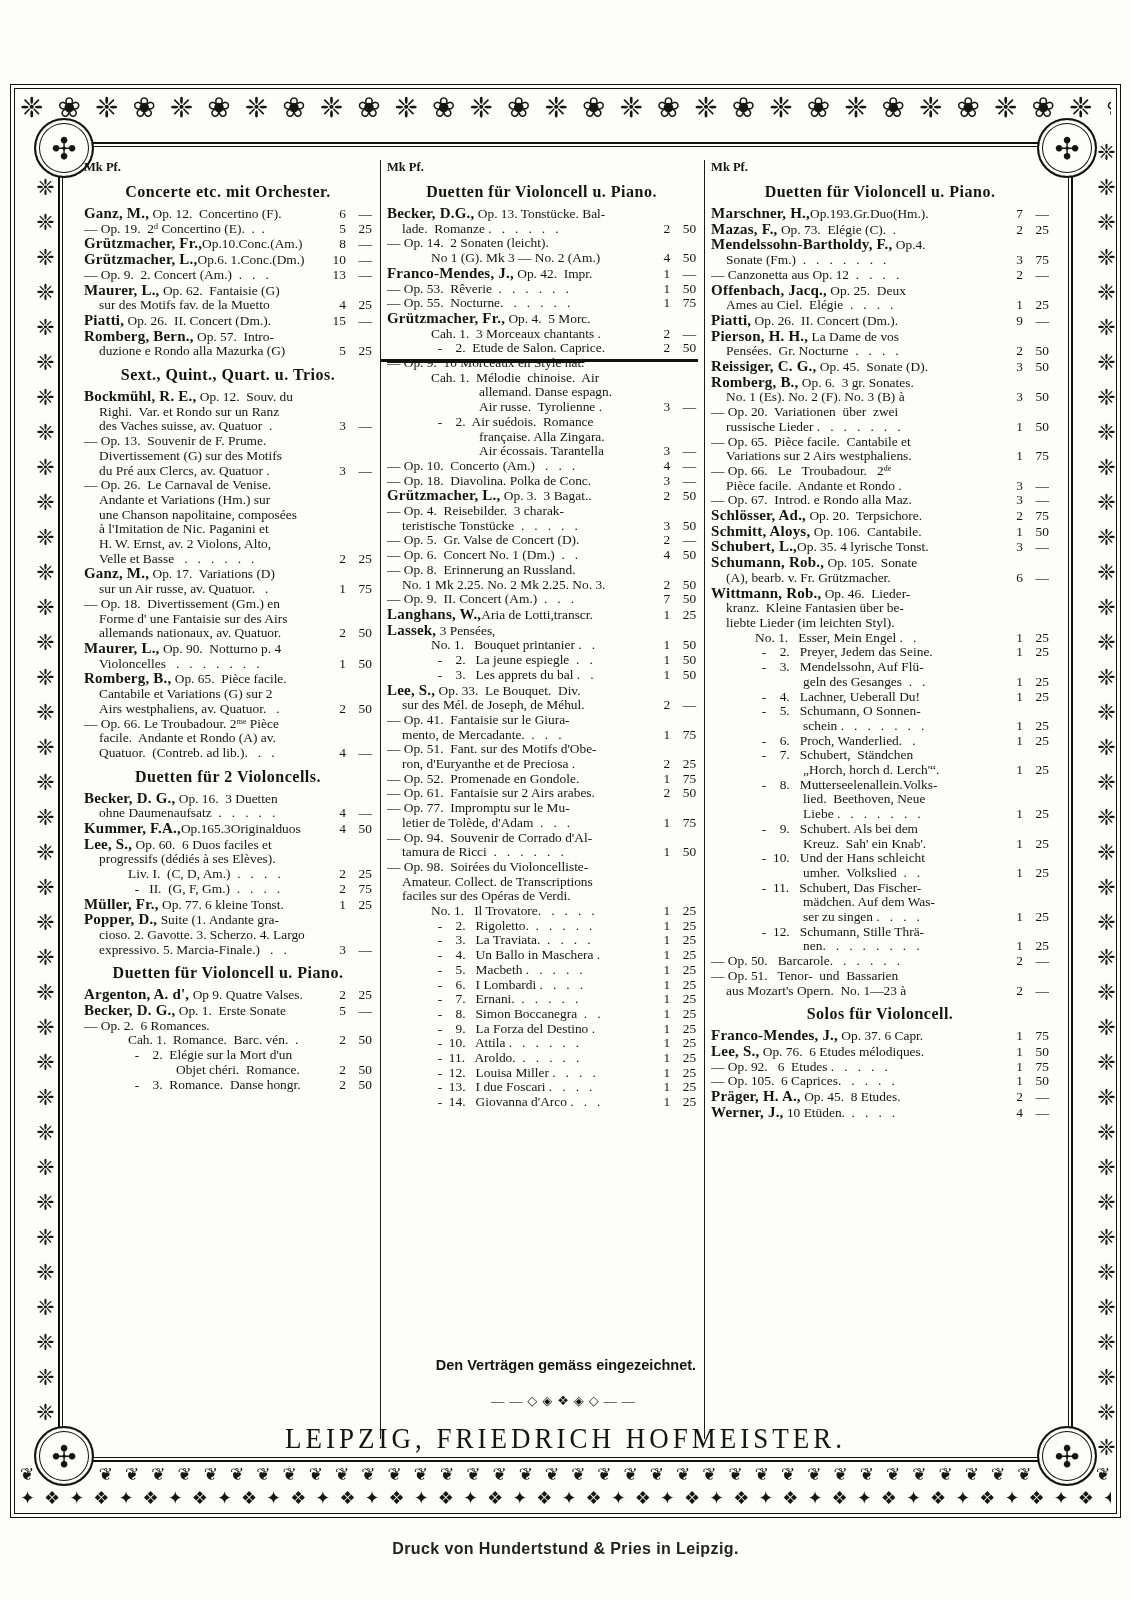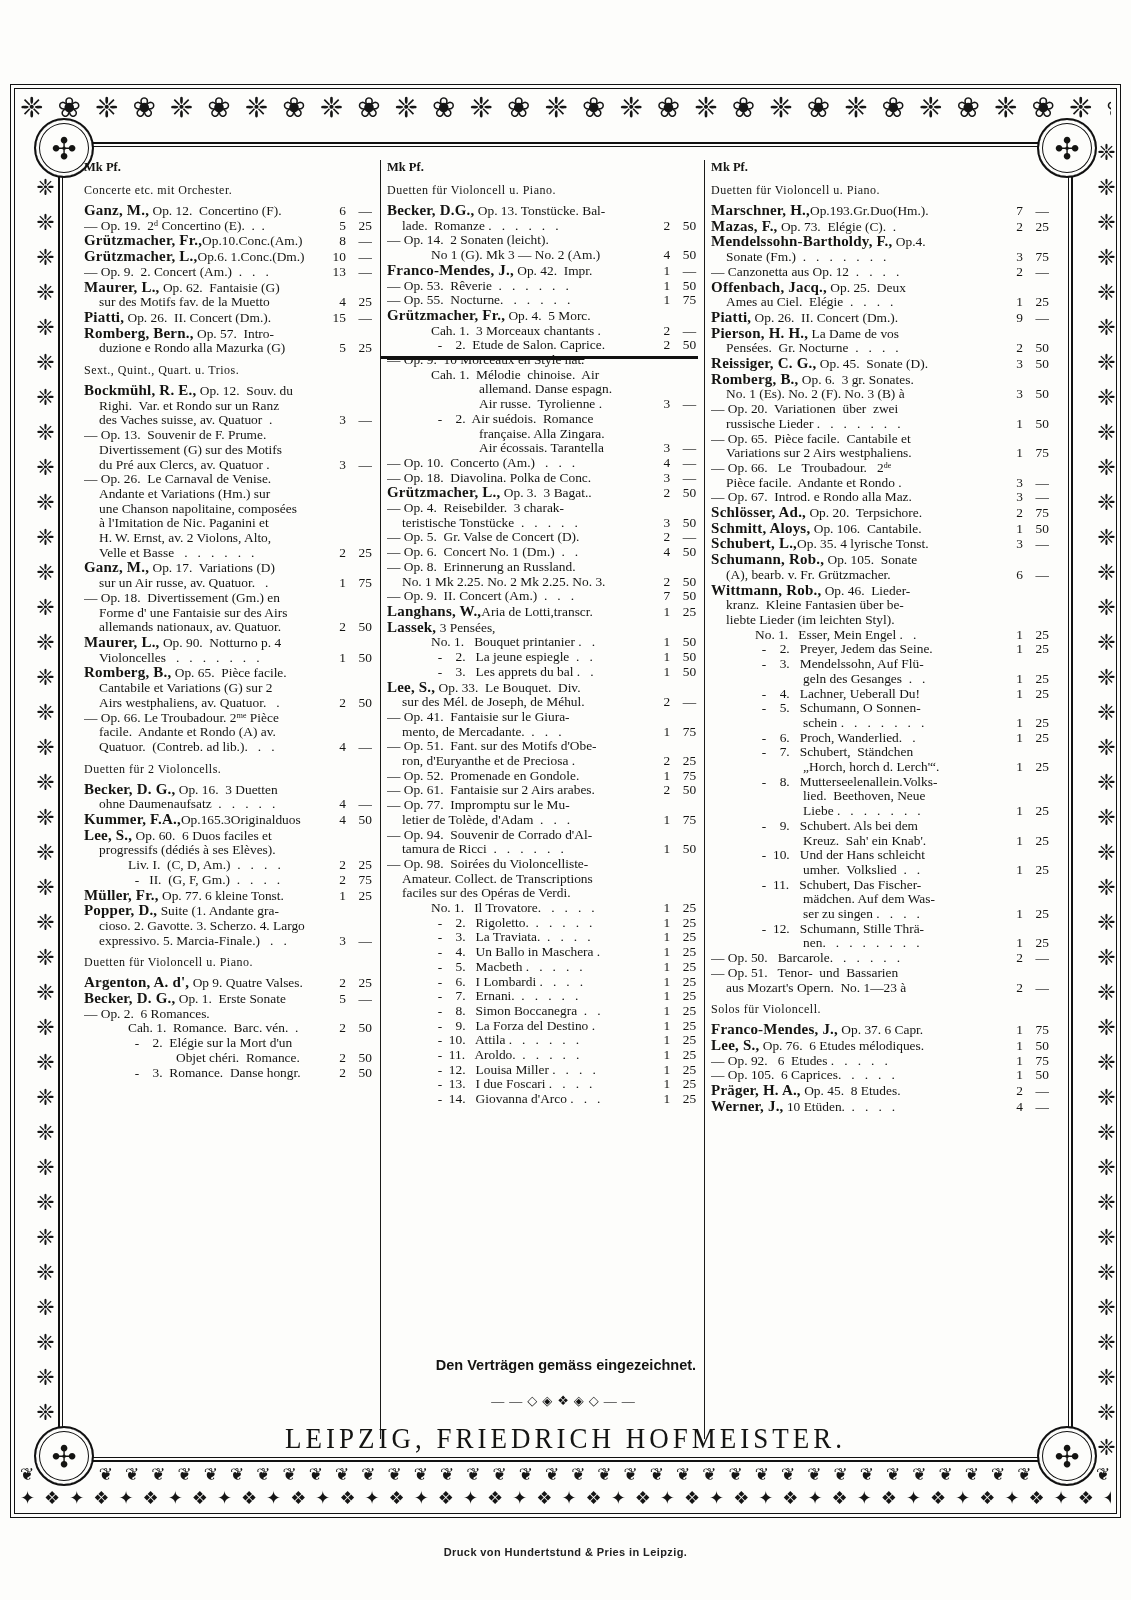--- a/index.html
+++ b/index.html
@@ -33,41 +33,41 @@
         transform-origin:center;font-weight:normal;}
   .title-sub2{margin-top:18px;font-size:22px;letter-spacing:2px;transform:scale(.95,1.2);
         transform-origin:center;}
   .title-div{margin-top:12px;font-size:13px;letter-spacing:4px;color:#111;}
   
   .cols{flex:1;display:flex;align-items:stretch;margin:10px 6px 0 10px;}
   .col{display:flex;flex-direction:column;padding:0 8px 6px 6px;min-width:0;}
   .col0{width:300px;} .col1{width:322px;} .col2{width:352px;}
   .col + .col{border-left:1px solid #1b1b19;}
   .mkpf{text-align:left;font-weight:bold;font-size:12.5px;padding-right:2px;height:16px;}
-  .sec-heading{font-weight:normal;font-size:12px;letter-spacing:.5px;
+  .sec-heading{text-align:center;font-weight:bold;font-size:16px;letter-spacing:.5px;
         margin:7px 0 5px 0;white-space:nowrap;overflow:hidden;}
   .line{display:flex;align-items:baseline;line-height:14.7px;font-size:13.4px;}
   .line .txt{flex:1;white-space:pre;overflow:hidden;}
   .line .txt b{font-size:15px;letter-spacing:.2px;}
   .line .mk{width:24px;text-align:right;flex:none;}
   .line .pf{width:26px;text-align:right;flex:none;}
   .ind1 .txt{padding-left:15px;} .ind2 .txt{padding-left:44px;} .ind3 .txt{padding-left:92px;}
   .struck{position:relative;}
   .struck::before{content:"";position:absolute;left:-6px;right:-2px;top:3px;border-top:3px solid #111;}
   .struck .txt{text-decoration:line-through;}
   .col-footer{margin-top:auto;text-align:right;font-family:"Liberation Sans","DejaVu Sans",sans-serif;
         font-weight:bold;font-size:14.5px;padding:14px 0 26px 0;}
   .col1 .col-footer{padding-bottom:60px;}
   .col2 .col-footer{padding-bottom:10px;}
   
   .mid-div{text-align:center;font-size:13px;letter-spacing:5px;margin-top:-46px;color:#111;}
   .publisher{text-align:center;font-size:27px;letter-spacing:4px;margin-top:14px;
         transform:scale(1,1.12);transform-origin:center;}
   .imprint{position:absolute;left:0;right:0;bottom:42px;text-align:center;
-        font-family:"Liberation Sans","DejaVu Sans",sans-serif;font-weight:bold;font-size:11px;
+        font-family:"Liberation Sans","DejaVu Sans",sans-serif;font-weight:bold;font-size:16px;
         letter-spacing:.4px;color:#222;}
 </style>
 </head>
 <body>
 
 <div class="page">
 
   <div class="outer-box">
     <div class="outer-box2"></div>
   </div>

